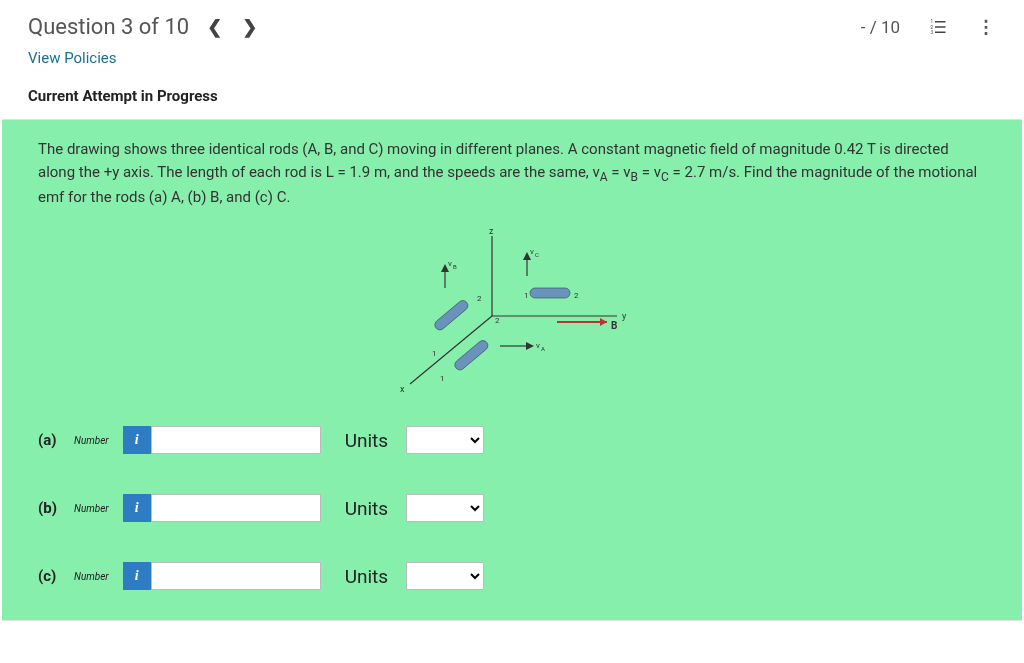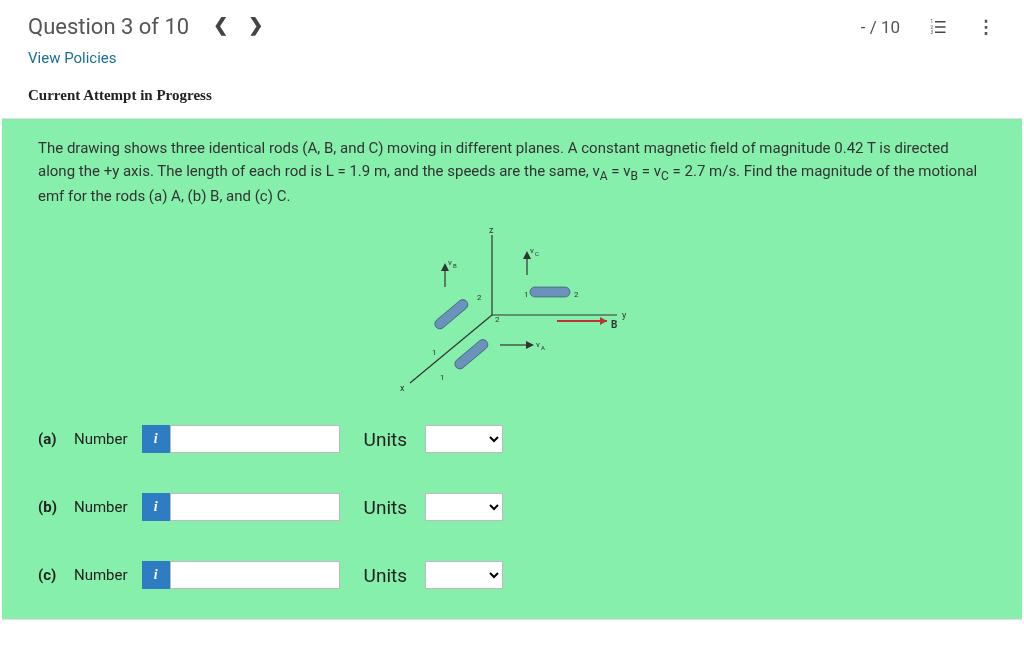--- a/index.html
+++ b/index.html
@@ -16,21 +16,22 @@
       overflow: hidden;
     }
     .header {
       display: flex;
       align-items: center;
       justify-content: space-between;
       padding: 14px 28px 10px 28px;
     }
     .header-left {
       display: flex;
-      gap: 24px;
+      align-items: center;
+      gap: 18px;
     }
     .question-title {
       font-size: 22px;
       font-weight: 400;
       color: #555;
     }
     .nav-arrows {
       display: flex;
       gap: 20px;
       font-size: 18px;
@@ -72,21 +73,20 @@
       color: #1b6f93;
       font-size: 15px;
       padding: 0 32px 12px 28px;
       cursor: pointer;
     }
     .progress-label {
       font-weight: 700;
       font-size: 15px;
       color: #222;
       padding: 8px 28px 14px 28px;
-      font-family: Liberation Serif, serif;
     }
     .content-card {
       border-top: 1px solid #e0e0e0;
       border-bottom: 1px solid #e0e0e0;
       background: #86efac;
       padding: 18px 36px 30px 36px;
       margin: 0 2px;
     }
     .question-text {
       font-size: 15px;
@@ -116,23 +116,24 @@
     .answer-row:last-child {
       margin-bottom: 0;
     }
     .part-label {
       width: 36px;
       font-size: 15px;
       font-weight: 700;
       color: #222;
     }
     .number-label {
-      font-size: 15px;
+      font-size: 10px;
       color: #222;
       margin-right: 14px;
+      font-style: italic;
     }
     .info-badge {
       width: 28px;
       height: 28px;
       background: #2e7cc2;
       color: #fff;
       display: inline-flex;
       align-items: center;
       justify-content: center;
       font-family: Georgia, serif;

